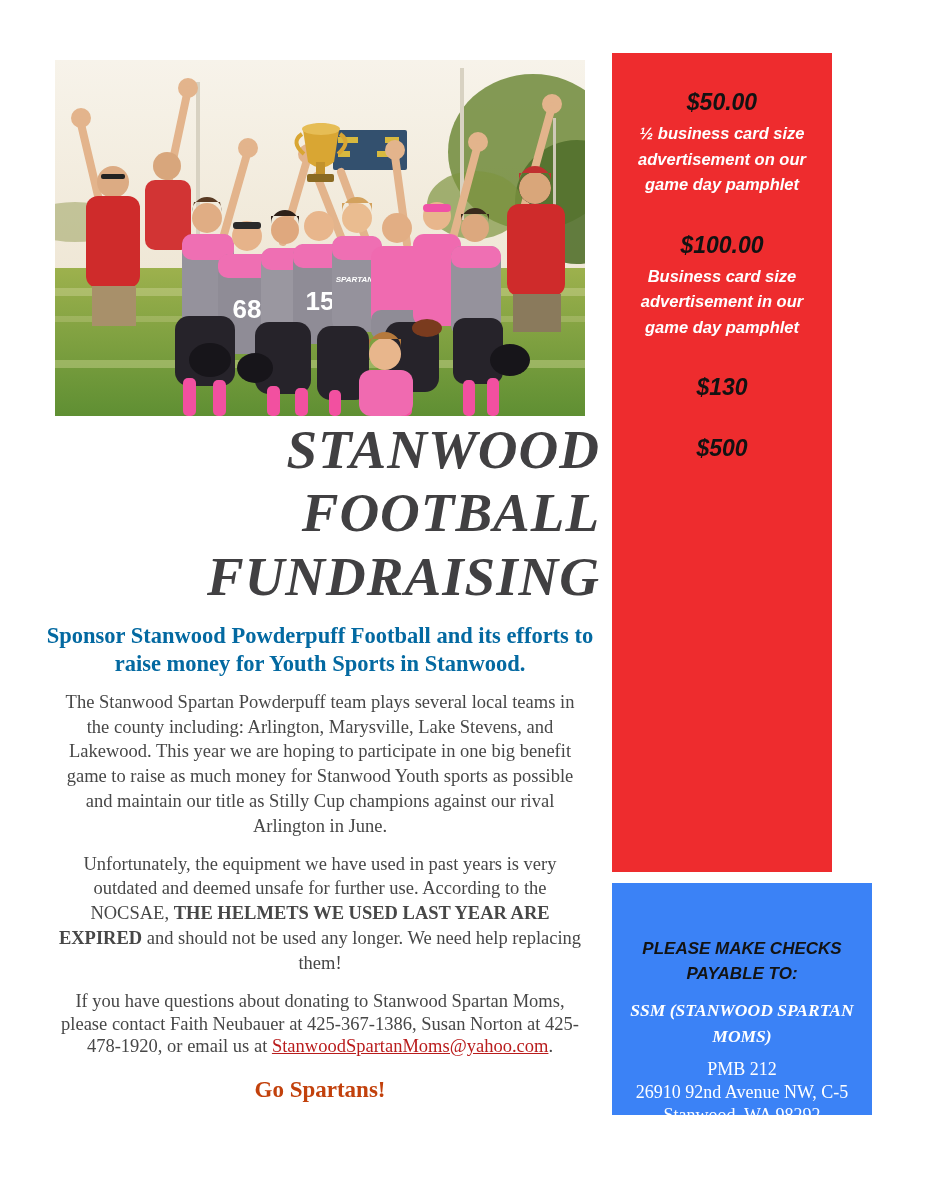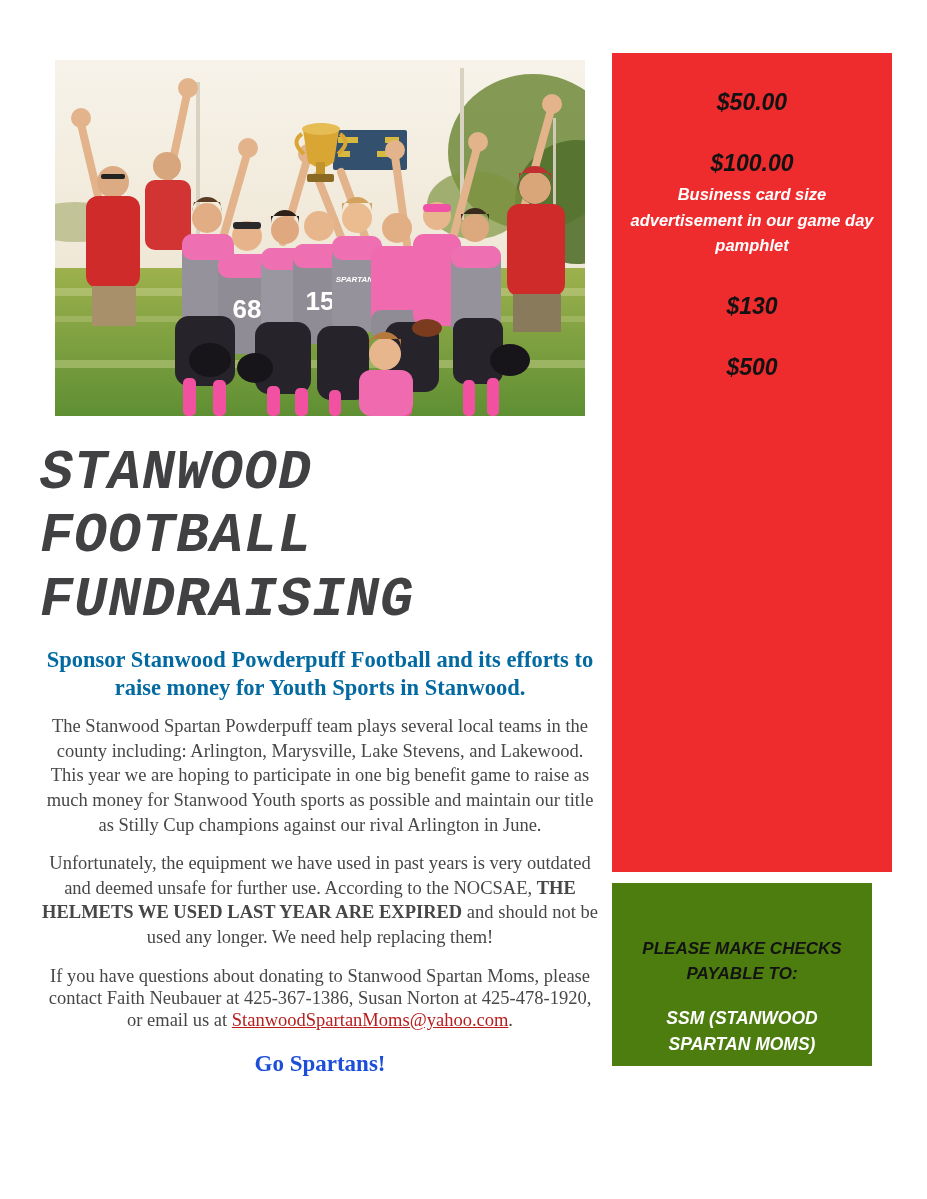--- a/index.html
+++ b/index.html
@@ -5,63 +5,63 @@
   html,body { margin:0; padding:0; background:#ffffff; }
   .page {
     position:relative; width:927px; height:1199px; margin:0 auto;
     background:#ffffff; overflow:hidden;
     font-family:"Liberation Serif", serif;
   }
   .left-col { position:absolute; left:40px; top:0; width:560px; text-align:center; }
   .photo { margin:60px auto 0; width:530px; height:356px; display:block; }
 
   .title {
-    margin:26px 0 0; text-align:left;
-    font-family:Liberation Mono, monospace;
+    margin:2px 0 0; text-align:right;
+    font-family:Liberation Serif, serif;
     font-weight:bold; font-style:italic;
     font-size:55px; line-height:1.15; color:#414042; letter-spacing:1px;
   }
   .subhead {
     margin:14px 6px 0; font-family:"Liberation Serif", serif;
     font-weight:bold; font-size:22.5px; line-height:1.27; color:#0369a1;
   }
   .body {
-    margin:11px 0 0; font-size:18.5px; line-height:1.34; color:#474747;
+    margin:11px 13px 0; font-size:18.5px; line-height:1.34; color:#474747;
   }
   .p2 { margin-top:13px; }
   .p3 { margin-top:13px; }
   .contact { margin-top:15px; line-height:1.2; }
   .email { color:#b91c1c; text-decoration:underline; cursor:pointer; }
   .closing {
-    margin:20px 0 6px; font-weight:bold; font-size:23px; color:#1d4ed8;
+    margin:20px 0 6px; font-weight:bold; font-size:23px; color:#c2410c;
   }
 
   .sidebar {
-    position:absolute; left:612px; top:53px; width:280px; height:819px;
+    position:absolute; left:612px; top:53px; width:220px; height:819px;
     background:#ee2c2e; box-sizing:border-box; padding:36px 10px 0;
     text-align:center;
     font-family:"Liberation Sans", sans-serif; font-weight:bold; font-style:italic;
   }
   .tier + .tier { margin-top:34px; }
   .tier-price { font-size:23px; color:#121212; }
   .tier-desc { margin-top:5px; font-size:16.5px; line-height:1.55; color:#ffffff; }
   .plus { color:#121212; }
 
   .checks {
-    position:absolute; left:612px; top:883px; width:260px; height:183px;
-    background:#4d7c0f; box-sizing:border-box; padding:54px 13px 4px;
+    position:absolute; left:612px; top:883px; width:260px; height:232px;
+    background:#3b82f6; box-sizing:border-box; padding:54px 13px 4px;
     text-align:center;
   }
   .checks-heading {
     font-family:"Liberation Sans", sans-serif; font-weight:bold; font-style:italic;
     font-size:17px; line-height:1.45; color:#131313;
   }
   .checks-payee {
-    margin-top:20px;
-    font-family:Liberation Sans, sans-serif; font-weight:bold; font-style:italic;
+    margin-top:12px;
+    font-family:Liberation Serif, serif; font-weight:bold; font-style:italic;
     font-size:17.5px; line-height:1.45; color:#ffffff;
   }
   .checks-address {
     margin-top:9px; font-family:"Liberation Serif", serif;
     font-size:18px; line-height:1.28; color:#ffffff;
   }
 </style>
 </head>
 <body>
 
@@ -244,20 +244,21 @@
 
 
     <p class="body contact"><span>If you have questions about donating to Stanwood Spartan Moms, please contact Faith Neubauer at 425-367-1386, Susan Norton at 425-478-1920, or email us at </span><a class="email" href="#">StanwoodSpartanMoms@yahoo.com</a><span>.</span></p>
 
     <p class="closing">Go Spartans!</p>
   </div>
 
   <aside class="sidebar">
     <div class="tier">
       <div class="tier-price">$50.00</div>
+      <div class="tier-desc">½ business card size advertisement on our game day pamphlet</div>
     </div>
     <div class="tier">
       <div class="tier-price">$100.00</div>
       <div class="tier-desc">Business card size advertisement in our game day pamphlet</div>
     </div>
     <div class="tier">
       <div class="tier-price">$130</div>
     </div>
     <div class="tier">
       <div class="tier-price">$500</div>

